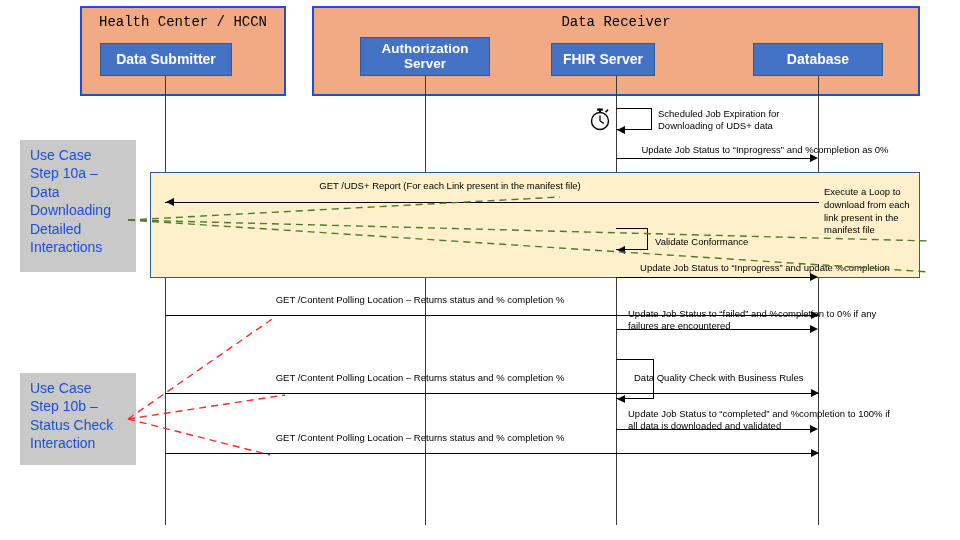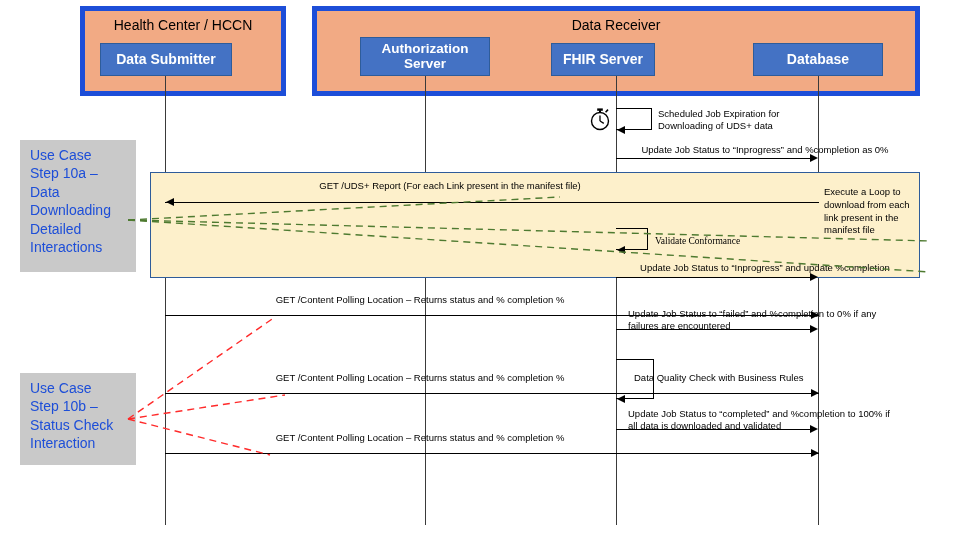--- a/index.html
+++ b/index.html
@@ -16,22 +16,23 @@
   #canvas {
     position: relative;
     width: 960px;
     height: 540px;
     background: #ffffff;
   }
   
   .group-box {
     position: absolute;
     background: #F2AA84;
-    border: 5px solid #1d4ed8;
-    box-sizing: border-box;
+    border: 2px solid #1d4ed8;
+    box-sizing: border-box;
+    font-family: Liberation Mono, monospace;
   }
   .group-title {
     position: absolute;
     top: 6px;
     left: 0;
     right: 0;
     text-align: center;
     font-size: 14px;
     color: #000000;
     line-height: 1.15;
@@ -191,21 +192,21 @@
   <div class="msg-line" style="left:616px; top:158px; width:195px;"></div>
   <div class="arrow-head arrow-right" style="left:810px; top:154px;"></div>
   <div class="msg-label center" style="left:620px; top:144px; width:290px;">Update Job Status to “Inprogress”  and %completion as 0%</div>
 
   <div class="msg-line" style="left:165px; top:202px; width:654px;"></div>
   <div class="arrow-head arrow-left" style="left:166px; top:198px;"></div>
   <div class="msg-label center" style="left:200px; top:180px; width:500px;">GET /UDS+ Report  (For each Link present in the manifest file)</div>
 
   <div class="selfcall" style="left:616px; top:228px; width:32px; height:22px;"></div>
   <div class="arrow-head arrow-left" style="left:617px; top:246px;"></div>
-  <div class="msg-label" style="left:655px; top:236px; width:160px;font-family:Liberation Serif, serif;">Validate Conformance</div>
+  <div class="msg-label" style="left:655px; top:236px; width:160px;">Validate Conformance</div>
 
   <div class="msg-line" style="left:616px; top:277px; width:195px;"></div>
   <div class="arrow-head arrow-right" style="left:810px; top:273px;"></div>
   <div class="msg-label center" style="left:618px; top:262px; width:294px;">Update Job Status to “Inprogress”  and update %completion</div>
 
   <div class="msg-line" style="left:165px; top:315px; width:654px;"></div>
   <div class="arrow-head arrow-right" style="left:811px; top:311px;"></div>
   <div class="msg-label center" style="left:180px; top:294px; width:480px;">GET /Content Polling Location – Returns status and % completion %</div>
 
   <div class="msg-line" style="left:616px; top:329px; width:195px;"></div>

